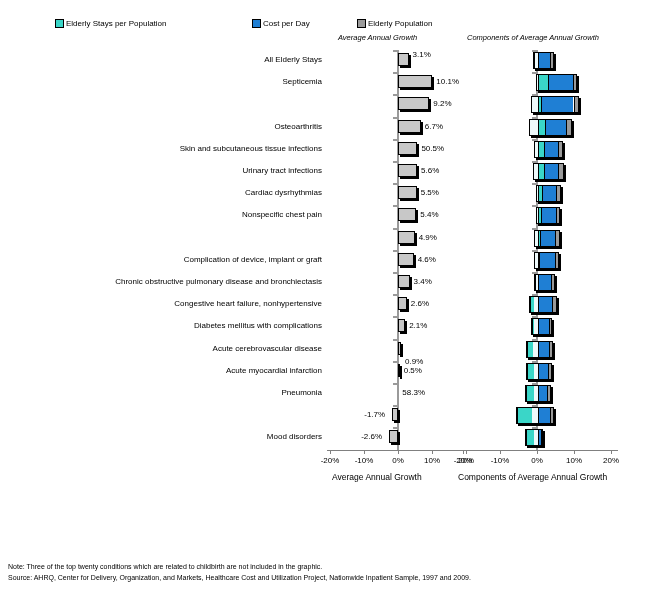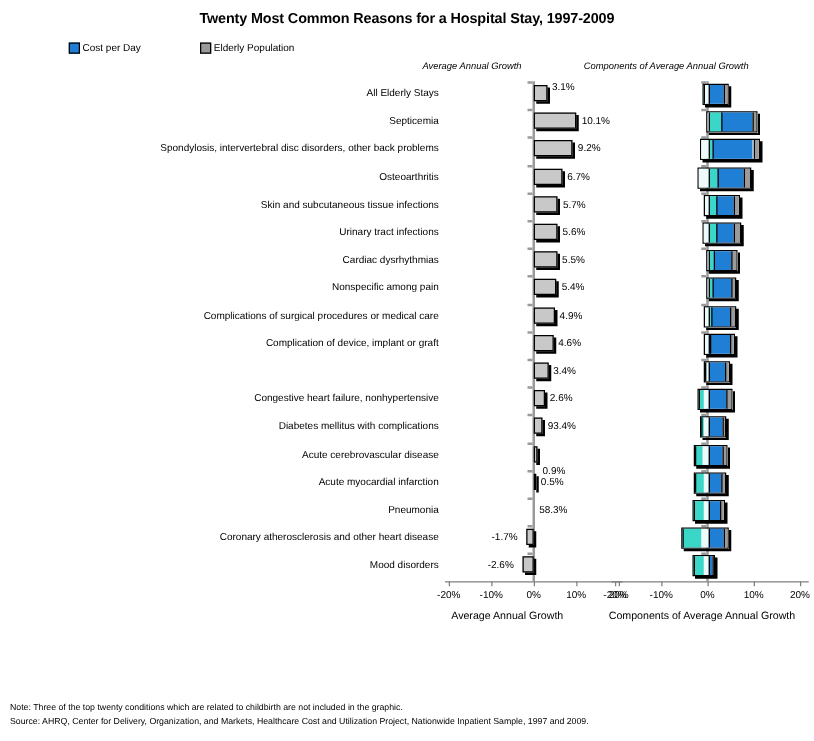--- a/index.html
+++ b/index.html
@@ -66,21 +66,20 @@
     font-style: italic;
     white-space: nowrap;
   }
   #subcap-left  { left: 338px; top: 0; }
   #subcap-right { left: 467px; top: 0; }
 
   
   #charts {
     position: relative;
     height: 420px;
-    margin-left: 29px;
   }
 
   .cat-label {
     position: absolute;
     right: 0;
     font-size: 8px;
     text-align: right;
     white-space: nowrap;
     line-height: 9px;
   }
@@ -187,57 +186,58 @@
   .foot-line {
     font-size: 7px;
     line-height: 11px;
     white-space: nowrap;
   }
 </style>
 </head>
 <body>
 
 <div id="title-block">
-  <div class="title-line">Twenty Most Common Reasons for a Hospital Stay, 1997-2009</div>
 </div>
 
 <div id="legend">
+    <div class="legend-item li1">
+      <span class="legend-swatch" style="background: rgb(58, 214, 200);"></span>
+      <span class="legend-label">Elderly Stays per Population</span>
+    </div>
     <div class="legend-item li2">
       <span class="legend-swatch" style="background: rgb(31, 127, 212);"></span>
       <span class="legend-label">Cost per Day</span>
     </div>
     <div class="legend-item li3">
       <span class="legend-swatch" style="background: rgb(154, 154, 154);"></span>
       <span class="legend-label">Elderly Population</span>
     </div>
   </div>
 
 <div id="subcaptions">
   <div class="subcap" id="subcap-left">Average Annual Growth</div>
   <div class="subcap" id="subcap-right">Components of Average Annual Growth</div>
 </div>
 
 <div id="charts">
   <div id="labels-col">
       <div class="cat-label" style="top: 8px;">All Elderly Stays</div>
       <div class="cat-label" style="top: 30.2px;">Septicemia</div>
-      <div class="cat-label" style="top: 52.4px;">Spondylosis, intervertebral disc disorders, other back problems</div>
       <div class="cat-label" style="top: 74.6px;">Osteoarthritis</div>
       <div class="cat-label" style="top: 96.8px;">Skin and subcutaneous tissue infections</div>
       <div class="cat-label" style="top: 119px;">Urinary tract infections</div>
       <div class="cat-label" style="top: 141.2px;">Cardiac dysrhythmias</div>
-      <div class="cat-label" style="top: 163.4px;">Nonspecific among pain</div>
-      <div class="cat-label" style="top: 185.6px;">Complications of surgical procedures or medical care</div>
+      <div class="cat-label" style="top: 163.4px;">Nonspecific chest pain</div>
       <div class="cat-label" style="top: 207.8px;">Complication of device, implant or graft</div>
+      <div class="cat-label" style="top: 230px;">Chronic obstructive pulmonary disease and bronchiectasis</div>
       <div class="cat-label" style="top: 252.2px;">Congestive heart failure, nonhypertensive</div>
       <div class="cat-label" style="top: 274.4px;">Diabetes mellitus with complications</div>
       <div class="cat-label" style="top: 296.6px;">Acute cerebrovascular disease</div>
       <div class="cat-label" style="top: 318.8px;">Acute myocardial infarction</div>
       <div class="cat-label" style="top: 341px;">Pneumonia</div>
-      <div class="cat-label" style="top: 363.2px;">Coronary atherosclerosis and other heart disease</div>
       <div class="cat-label" style="top: 385.4px;">Mood disorders</div>
     </div>
   <div class="panel" id="panel-left">
       <div class="axis-line baseline" style="top: 402.6px;"></div>
       <div class="axis-line zero-line" style="left: 70px; top: 3px; height: 399.6px;"></div>
       <div class="tick" style="left: 3px; top: 402.6px;"></div>
       <div class="xlab" style="left: -15px; top: 408.6px;">-20%</div>
       <div class="tick" style="left: 37px; top: 402.6px;"></div>
       <div class="xlab" style="left: 19px; top: 408.6px;">-10%</div>
       <div class="tick" style="left: 71px; top: 402.6px;"></div>
@@ -253,21 +253,21 @@
       <div class="bar-single" style="left: 71px; top: 28.2px; width: 34.34px;"></div>
       <div class="bar-value" style="top: 30.2px; left: 109.34px;">10.1%</div>
       <div class="ytick" style="top: 47.4px; left: 66px; position: absolute;"></div>
       <div class="bar-single" style="left: 71px; top: 50.4px; width: 31.28px;"></div>
       <div class="bar-value" style="top: 52.4px; left: 106.28px;">9.2%</div>
       <div class="ytick" style="top: 69.6px; left: 66px; position: absolute;"></div>
       <div class="bar-single" style="left: 71px; top: 72.6px; width: 22.78px;"></div>
       <div class="bar-value" style="top: 74.6px; left: 97.78px;">6.7%</div>
       <div class="ytick" style="top: 91.8px; left: 66px; position: absolute;"></div>
       <div class="bar-single" style="left: 71px; top: 94.8px; width: 19.38px;"></div>
-      <div class="bar-value" style="top: 96.8px; left: 94.38px;">5.7%</div>
+      <div class="bar-value" style="top: 96.8px; left: 94.38px;">50.5%</div>
       <div class="ytick" style="top: 114px; left: 66px; position: absolute;"></div>
       <div class="bar-single" style="left: 71px; top: 117px; width: 19.04px;"></div>
       <div class="bar-value" style="top: 119px; left: 94.04px;">5.6%</div>
       <div class="ytick" style="top: 136.2px; left: 66px; position: absolute;"></div>
       <div class="bar-single" style="left: 71px; top: 139.2px; width: 18.7px;"></div>
       <div class="bar-value" style="top: 141.2px; left: 93.7px;">5.5%</div>
       <div class="ytick" style="top: 158.4px; left: 66px; position: absolute;"></div>
       <div class="bar-single" style="left: 71px; top: 161.4px; width: 18.36px;"></div>
       <div class="bar-value" style="top: 163.4px; left: 93.36px;">5.4%</div>
       <div class="ytick" style="top: 180.6px; left: 66px; position: absolute;"></div>
@@ -277,21 +277,21 @@
       <div class="bar-single" style="left: 71px; top: 205.8px; width: 15.64px;"></div>
       <div class="bar-value" style="top: 207.8px; left: 90.64px;">4.6%</div>
       <div class="ytick" style="top: 225px; left: 66px; position: absolute;"></div>
       <div class="bar-single" style="left: 71px; top: 228px; width: 11.56px;"></div>
       <div class="bar-value" style="top: 230px; left: 86.56px;">3.4%</div>
       <div class="ytick" style="top: 247.2px; left: 66px; position: absolute;"></div>
       <div class="bar-single" style="left: 71px; top: 250.2px; width: 8.84px;"></div>
       <div class="bar-value" style="top: 252.2px; left: 83.84px;">2.6%</div>
       <div class="ytick" style="top: 269.4px; left: 66px; position: absolute;"></div>
       <div class="bar-single" style="left: 71px; top: 272.4px; width: 7.14px;"></div>
-      <div class="bar-value" style="top: 274.4px; left: 82.14px;">93.4%</div>
+      <div class="bar-value" style="top: 274.4px; left: 82.14px;">2.1%</div>
       <div class="ytick" style="top: 291.6px; left: 66px; position: absolute;"></div>
       <div class="bar-single" style="left: 71px; top: 294.6px; width: 3.06px;"></div>
       <div class="bar-value" style="top: 310px; left: 78.06px;">0.9%</div>
       <div class="ytick" style="top: 313.8px; left: 66px; position: absolute;"></div>
       <div class="bar-single" style="left: 71px; top: 316.8px; width: 2px;"></div>
       <div class="bar-value" style="top: 318.8px; left: 76.7px;">0.5%</div>
       <div class="ytick" style="top: 336px; left: 66px; position: absolute;"></div>
       <div class="bar-value" style="top: 341px; left: 75.34px;">58.3%</div>
       <div class="ytick" style="top: 358.2px; left: 66px; position: absolute;"></div>
       <div class="bar-single" style="left: 65.22px; top: 361.2px; width: 5.78px;"></div>

